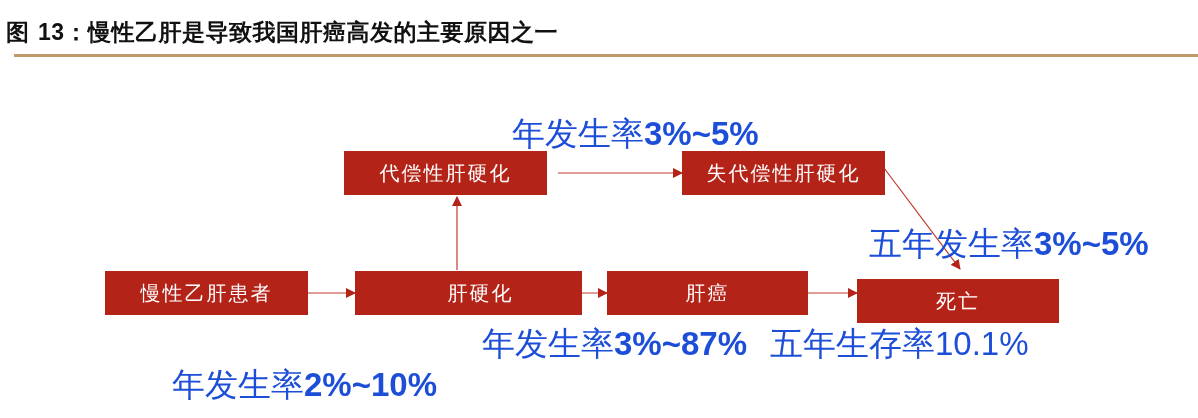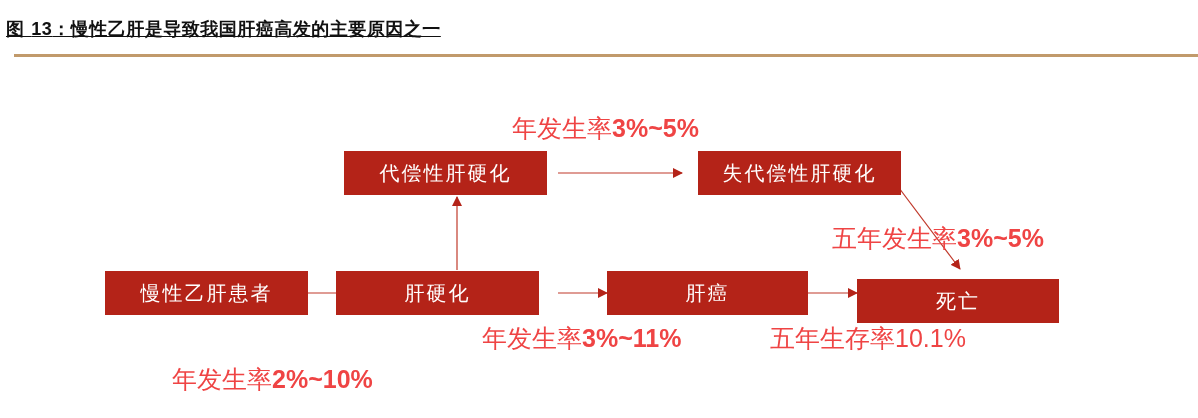--- a/index.html
+++ b/index.html
@@ -1,21 +1,21 @@
 <!DOCTYPE html>
 <html><head>
   <meta charset="utf-8">
   <style>
     html, body { margin: 0; padding: 0; background: #ffffff; }
     body { width: 1198px; height: 418px; position: relative; overflow: hidden; font-family: "DejaVu Sans", sans-serif; }
-    .title { position: absolute; left: 6px; top: 17px; font-size: 18px; font-weight: bold; color: #111; letter-spacing: 0.5px; white-space: nowrap; text-decoration: underline; }
+    .title { position: absolute; left: 6px; top: 17px; font-size: 23px; font-weight: bold; color: #111; letter-spacing: 0.5px; white-space: nowrap; }
     .title .num { font-family: "Liberation Sans", sans-serif; font-weight: bold; }
     .rule { position: absolute; left: 14px; top: 54px; width: 1184px; height: 3px; background: #c19a6b; }
     .box { position: absolute; height: 44px; background: #b42318; color: #fff; display: flex; align-items: center; justify-content: center; font-family: "DejaVu Serif", serif; font-size: 20px; letter-spacing: 2px; }
-    .label { position: absolute; white-space: nowrap; color: #ef4444; font-family: "DejaVu Sans", sans-serif; font-size: 25px; }
+    .label { position: absolute; white-space: nowrap; color: #1d4ed8; font-family: "DejaVu Sans", sans-serif; font-size: 33px; }
     .label b { font-weight: bold; font-family: "Liberation Sans", sans-serif; }
     svg.arrows { position: absolute; left: 0; top: 0; }
   </style>
 </head>
 <body>
 
 <div class="title"><span>图 </span><span class="num">13</span><span>：慢性乙肝是导致我国肝癌高发的主要原因之一</span></div>
 <div class="rule"></div>
 
 <svg class="arrows" width="1198" height="418">
@@ -28,33 +28,33 @@
   <line x1="558" y1="293" x2="607" y2="293" stroke="#c0392b" stroke-width="1.2" marker-end="url(#ah)"></line>
   <line x1="808" y1="293" x2="857" y2="293" stroke="#c0392b" stroke-width="1.2" marker-end="url(#ah)"></line>
   <line x1="457" y1="270" x2="457" y2="197" stroke="#c0392b" stroke-width="1.2" marker-end="url(#ah)"></line>
   <line x1="558" y1="173" x2="682" y2="173" stroke="#c0392b" stroke-width="1.2" marker-end="url(#ah)"></line>
   <line x1="884" y1="168" x2="960" y2="269" stroke="#c0392b" stroke-width="1.2" marker-end="url(#ah)"></line>
 </svg>
 
 <div class="box" style="left:344px; top:151px; width:203px;">
     <span>代偿性肝硬化</span>
   </div>
-<div class="box" style="left:682px; top:151px; width:203px;margin-left:16px;">
+<div class="box" style="left:682px; top:151px; width:203px;">
     <span>失代偿性肝硬化</span>
   </div>
 <div class="box" style="left:105px; top:271px; width:203px;">
     <span>慢性乙肝患者</span>
   </div>
-<div class="box" style="left:336px; top:271px; width:203px;">
+<div class="box" style="left:355px; top:271px; width:203px;padding-left:24px;">
     <span>肝硬化</span>
   </div>
 <div class="box" style="left:607px; top:271px; width:201px;">
     <span>肝癌</span>
   </div>
 <div class="box" style="left:857px; top:271px; width:202px;margin-top:8px;">
     <span>死亡</span>
   </div>
 
 <div class="label" style="left:512px; top:112px;"><span>年发生率</span><b>3%~5%</b></div>
-<div class="label" style="left:832px; top:222px;text-align:center;"><span>五年发生率</span><b>3%~5%</b></div>
+<div class="label" style="left:869px; top:222px;text-align:center;"><span>五年发生率</span><b>3%~5%</b></div>
 <div class="label" style="left:172px; top:322px;margin-top:41px;"><span>年发生率</span><b>2%~10%</b></div>
-<div class="label" style="left:482px; top:322px;"><span>年发生率</span><b>3%~11%</b></div>
+<div class="label" style="left:482px; top:322px;"><span>年发生率</span><b>3%~87%</b></div>
 <div class="label" style="left:770px; top:322px;"><span>五年生存率</span><span style="font-family:Liberation Sans, sans-serif;">10.1%</span></div>
 
 </body></html>

